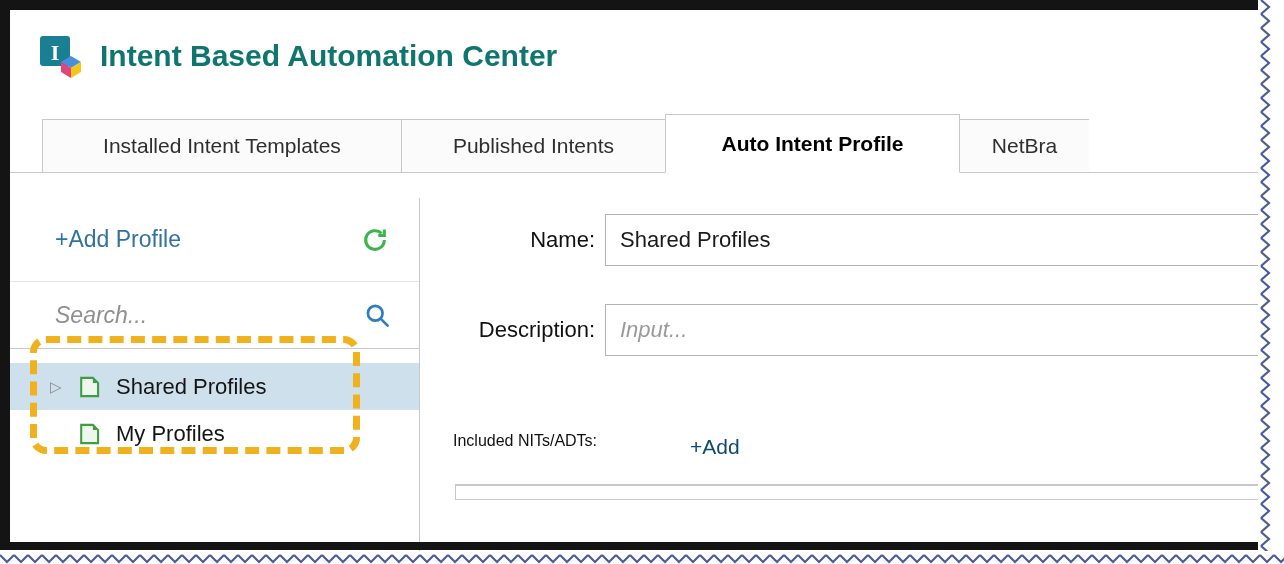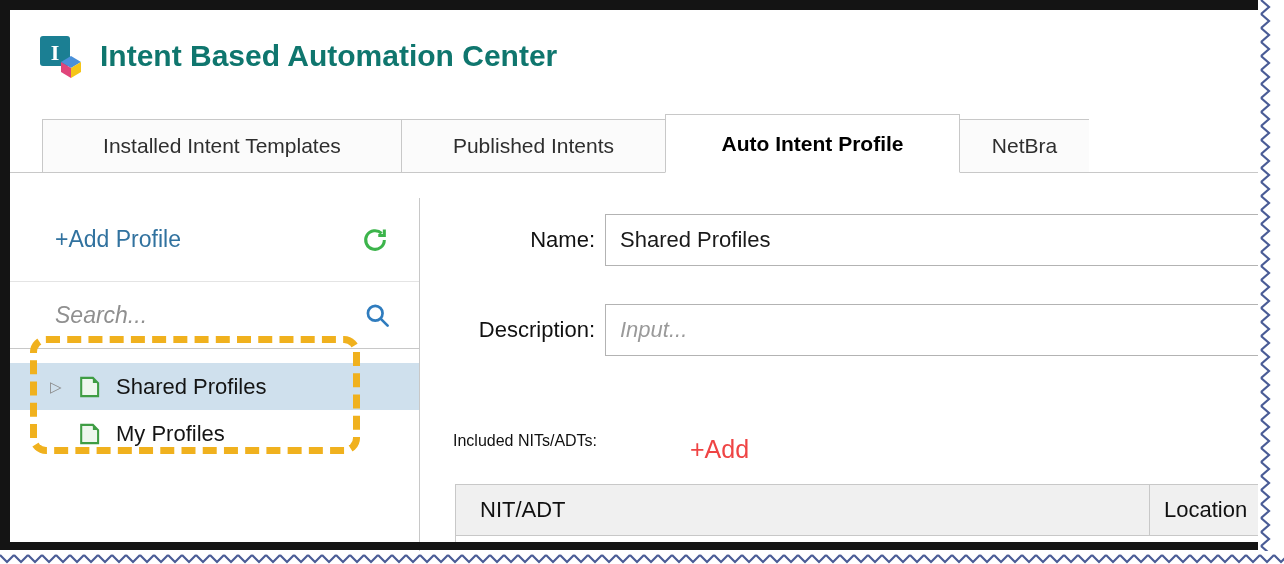--- a/index.html
+++ b/index.html
@@ -84,21 +84,21 @@
   .field-input {
     position:absolute; left:605px; width:679px; height:52px;
     border:1px solid #b3b3b3; font-size:22px; padding:0 14px; color:#1a1a1a;
     font-family:inherit; outline:none; background:#fff;
   }
   .field-input::placeholder { color:#9a9a9a; font-style:italic; }
   #name-label, #name-input { top:214px; }
   #desc-label, #desc-input { top:304px; }
 
   .included-label { position:absolute; left:453px; top:432px; font-size:16px; color:#111; }
-  .add-nit { position:absolute; left:690px; top:435px; font-size:25px; color:#ef4444; cursor:pointer; text-decoration:none; }
+  .add-nit { position:absolute; left:690px; top:435px; font-size:21px; color:#0c4a6e; cursor:pointer; text-decoration:none; }
 
   
   .nit-table {
     position:absolute; left:455px; top:484px; width:829px;
     border:1px solid #c8c8c8; background:#fff;
   }
   .nit-table .thead { display:flex; height:50px; background:#f0f0f0; align-items:stretch; }
   .nit-table .th { display:flex; align-items:center; font-size:22px; color:#111; }
   .nit-table .th.c1 { flex:1; padding-left:24px; }
   .nit-table .th.c2 { width:134px; border-left:1px solid #c8c8c8; padding-left:14px; }
@@ -175,24 +175,20 @@
 <div class="field-label" id="name-label">Name:</div>
 <input class="field-input" id="name-input" type="text" value="Shared Profiles" style="">
 
 <div class="field-label" id="desc-label">Description:</div>
 <input class="field-input" id="desc-input" type="text" placeholder="Input..." style="">
 
 <div class="included-label">Included NITs/ADTs:</div>
 <a class="add-nit">+Add</a>
 
 <div class="nit-table">
-  <div class="thead">
-    <div class="th c1">NIT/ADT</div>
-    <div class="th c2">Location</div>
-  </div>
   <div class="empty-row"></div>
 </div>
 
 <div class="frame"></div>
 <div class="zz-right">
   <svg width="14" height="564">
     <defs>
       <pattern id="zzv" width="14" height="14" patternUnits="userSpaceOnUse">
         <path d="M3 0 L11 7 L3 14" fill="none" stroke="#4a5c96" stroke-width="2.2"></path>
       </pattern>

